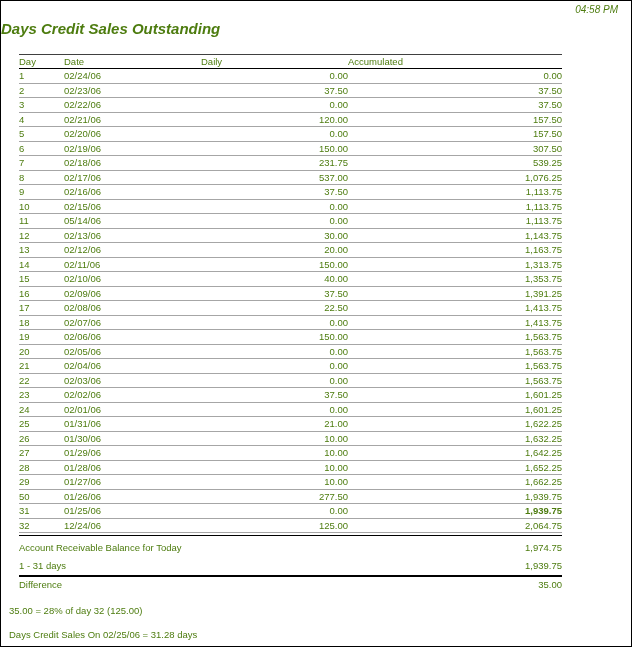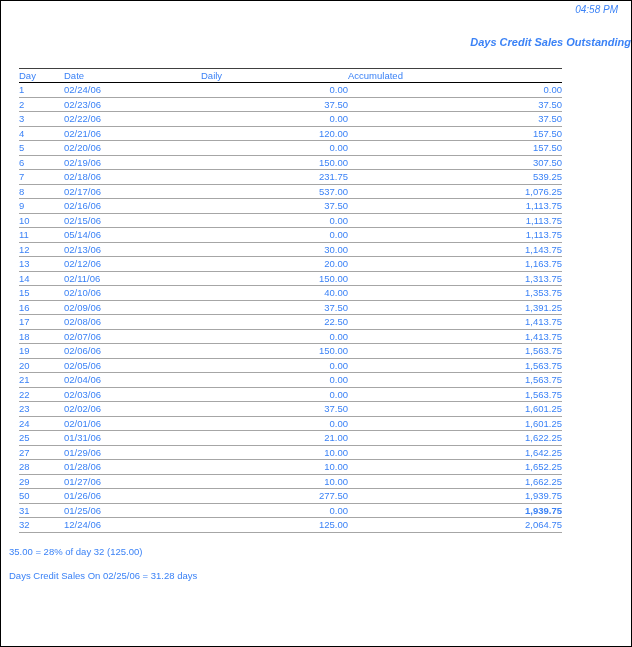--- a/index.html
+++ b/index.html
@@ -4,36 +4,36 @@
 <style>
   html, body { margin: 0; padding: 0; background: #fff; }
   .page {
     position: relative;
     width: 632px;
     height: 647px;
     box-sizing: border-box;
     border: 1px solid #000;
     background: #ffffff;
     font-family: "Liberation Sans", sans-serif;
-    color: #3b82f6;
+    color: #4d7c0f;
     overflow: hidden;
   }
   .time {
     text-align: right;
     font-style: italic;
     font-size: 10px;
     margin: 3px 13px 0 0;
     line-height: 12px;
   }
   .title {
-    text-align: right;
+    text-align: left;
     font-weight: bold;
     font-style: italic;
-    font-size: 11px;
-    margin-top: 20px;
+    font-size: 15px;
+    margin-top: 6px;
     line-height: 13px;
   }
   table.dcso {
     border-collapse: collapse;
     table-layout: fixed;
     margin: 19px 0 0 18px;
     width: 543px;
     font-size: 9.5px;
   }
   table.dcso col.c-day  { width: 45px; }
@@ -252,20 +252,26 @@
           <td class="num">0.00</td>
           <td class="num">1,601.25</td>
         </tr>
         <tr>
           <td>25</td>
           <td>01/31/06</td>
           <td class="num">21.00</td>
           <td class="num">1,622.25</td>
         </tr>
         <tr>
+          <td>26</td>
+          <td>01/30/06</td>
+          <td class="num">10.00</td>
+          <td class="num">1,632.25</td>
+        </tr>
+        <tr>
           <td>27</td>
           <td>01/29/06</td>
           <td class="num">10.00</td>
           <td class="num">1,642.25</td>
         </tr>
         <tr>
           <td>28</td>
           <td>01/28/06</td>
           <td class="num">10.00</td>
           <td class="num">1,652.25</td>
@@ -290,19 +296,35 @@
         </tr>
         <tr>
           <td>32</td>
           <td>12/24/06</td>
           <td class="num">125.00</td>
           <td class="num">2,064.75</td>
         </tr>
       </tbody>
   </table>
 
+  <div class="summary">
+    <div class="summary-main">
+      <div class="srow">
+        <span>Account Receivable Balance for Today</span>
+        <span>1,974.75</span>
+      </div>
+      <div class="srow">
+        <span>1 - 31 days</span>
+        <span>1,939.75</span>
+      </div>
+    </div>
+    <div class="srow diff">
+      <span>Difference</span>
+      <span>35.00</span>
+    </div>
+  </div>
 
   <div class="footnotes">
     <p>35.00 = 28% of day 32 (125.00)</p>
     <p>Days Credit Sales On 02/25/06 = 31.28 days</p>
   </div>
 
 </div>
 
 </body></html>

